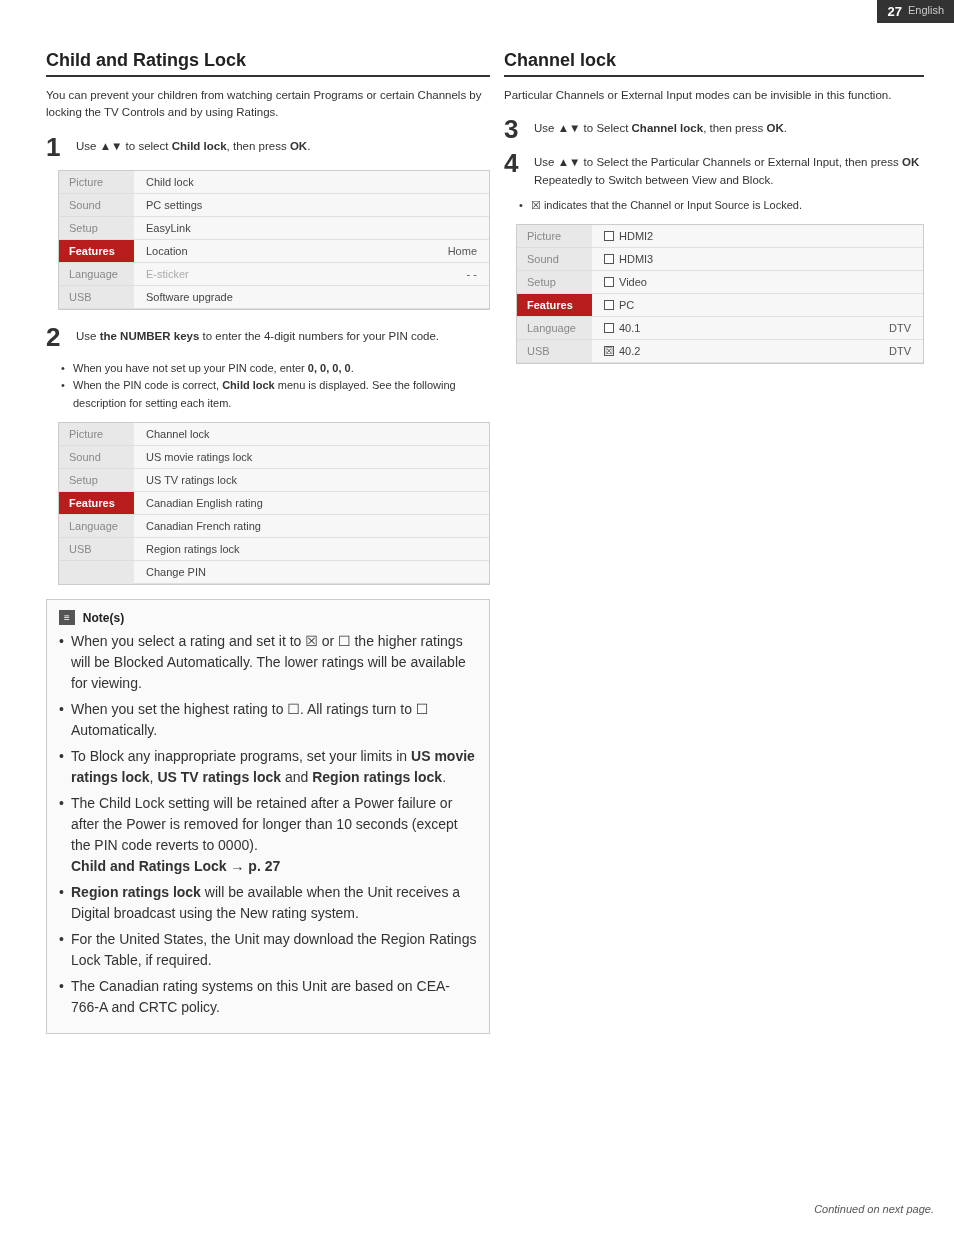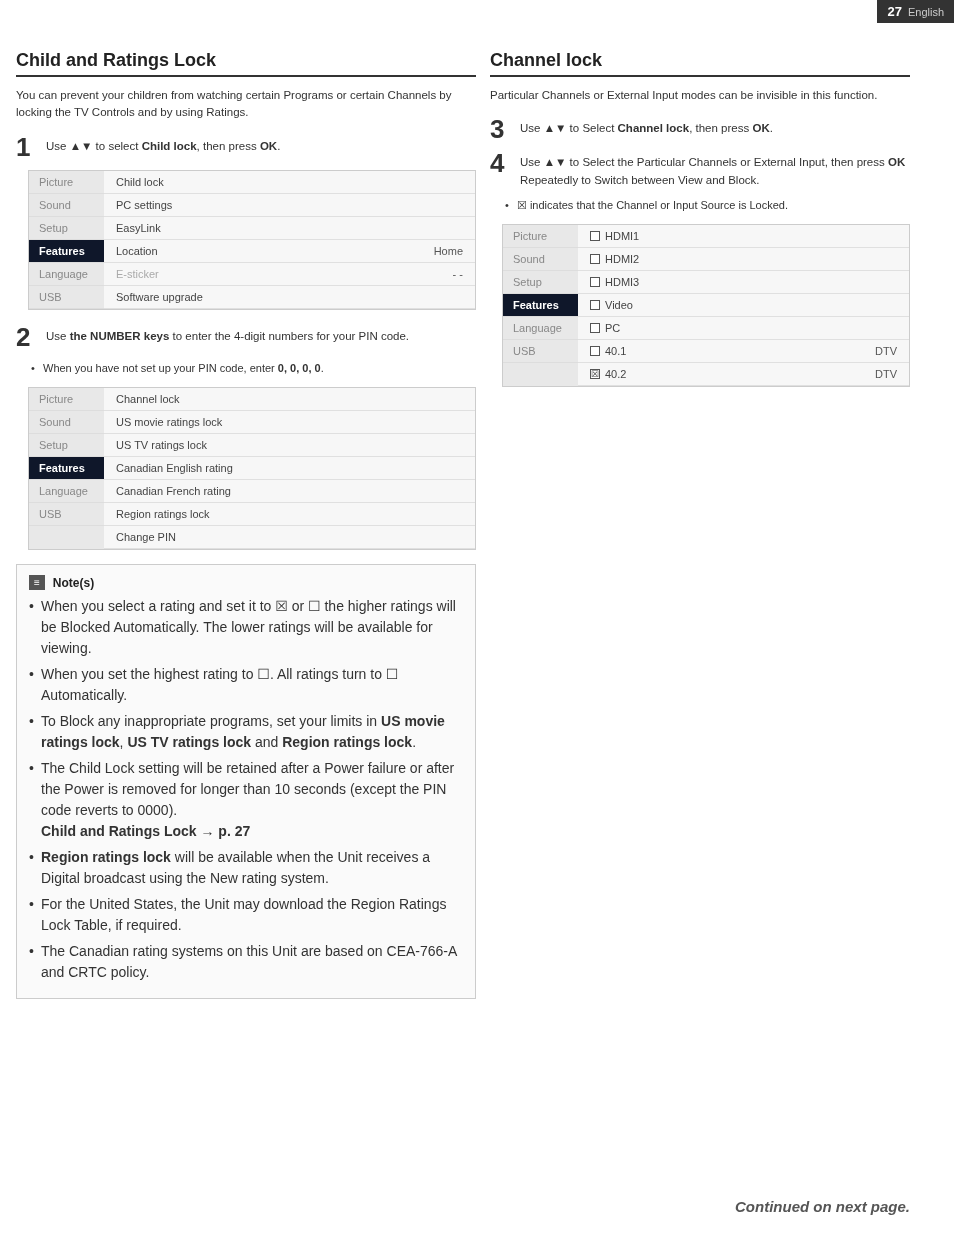--- a/index.html
+++ b/index.html
@@ -17,33 +17,33 @@
     .page-badge {
       position: absolute;
       top: 0;
       right: 0;
       background: #333;
       color: #fff;
       font-size: 13px;
       font-weight: bold;
       padding: 4px 10px;
       display: flex;
-      align-items: center;
+      align-items: flex-start;
       gap: 6px;
     }
     .page-badge .lang {
       font-size: 11px;
       font-weight: normal;
       color: #ccc;
     }
 
     
     .page-content {
       display: flex;
-      padding: 30px 30px 30px 16px;
+      padding: 30px 30px 30px 46px;
       gap: 14px;
       margin-top: 20px;
     }
 
     .left-col {
       flex: 1;
       max-width: 460px;
     }
 
     .right-col {
@@ -104,21 +104,21 @@
       min-width: 75px;
       padding: 0;
     }
     .menu-sidebar .menu-item {
       padding: 5px 10px;
       font-size: 11px;
       color: #888;
       border-bottom: 1px solid #ddd;
     }
     .menu-sidebar .menu-item.active {
-      background: #0f172a;
+      background: #b91c1c;
       color: #fff;
       font-weight: bold;
     }
     .menu-main {
       flex: 1;
       background: #f7f7f7;
     }
     .menu-main .menu-row {
       padding: 5px 12px;
       font-size: 11px;
@@ -224,25 +224,24 @@
     }
     .check-row .row-right {
       color: #555;
       font-size: 11px;
     }
 
     
     .continued {
       position: absolute;
       bottom: 20px;
-      right: 44px;
-      font-size: 15px;
+      right: 20px;
+      font-size: 11px;
       color: #555;
       font-style: italic;
-      font-weight: bold;
     }
 
     
     .right-step-row {
       display: flex;
       gap: 10px;
       margin-bottom: 8px;
     }
     .right-step-num {
       font-size: 26px;
@@ -315,20 +314,21 @@
 
     <div class="step-row">
       <div class="step-num">2</div>
       <div class="step-text">
         Use <b>the NUMBER keys</b> to enter the 4-digit numbers for your PIN code.
       </div>
     </div>
 
     <ul class="bullet-list">
       <li>When you have not set up your PIN code, enter <b>0, 0, 0, 0</b>.</li>
+      <li>When the PIN code is correct, <b>Child lock</b> menu is displayed. See the following description for setting each item.</li>
     </ul>
 
     <div class="menu-table">
       <div class="menu-sidebar">
         <div class="menu-item">Picture</div>
         <div class="menu-item">Sound</div>
         <div class="menu-item">Setup</div>
         <div class="menu-item active">Features</div>
         <div class="menu-item">Language</div>
         <div class="menu-item">USB</div>
@@ -403,26 +403,20 @@
         <div class="menu-item">Sound</div>
         <div class="menu-item">Setup</div>
         <div class="menu-item active">Features</div>
         <div class="menu-item">Language</div>
         <div class="menu-item">USB</div>
       </div>
       <div class="menu-main">
         <div class="check-row">
           <div class="check-left">
               <span class="checkbox"></span>
-              <span>HDMI1</span>
-            </div>
-        </div>
-        <div class="check-row">
-          <div class="check-left">
-              <span class="checkbox"></span>
               <span>HDMI2</span>
             </div>
         </div>
         <div class="check-row">
           <div class="check-left">
               <span class="checkbox"></span>
               <span>HDMI3</span>
             </div>
         </div>
         <div class="check-row">

